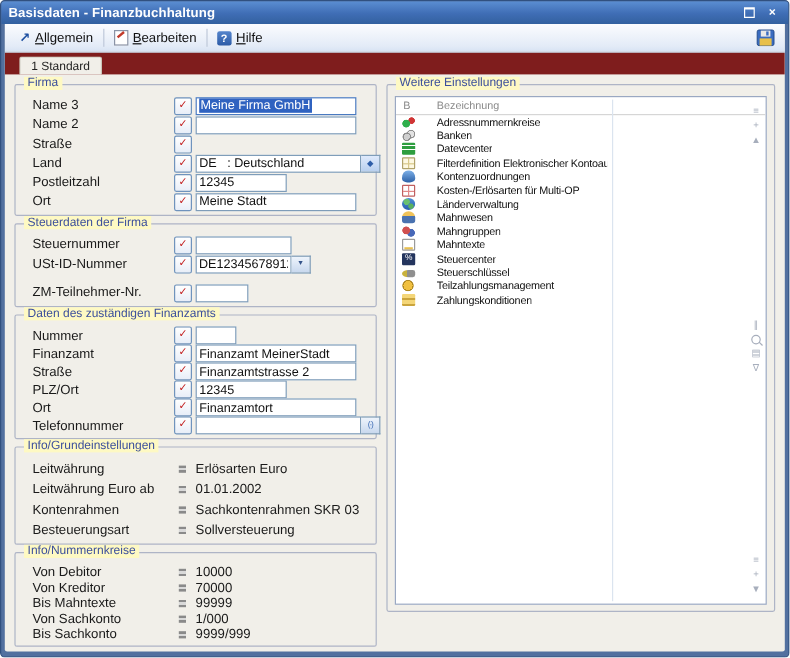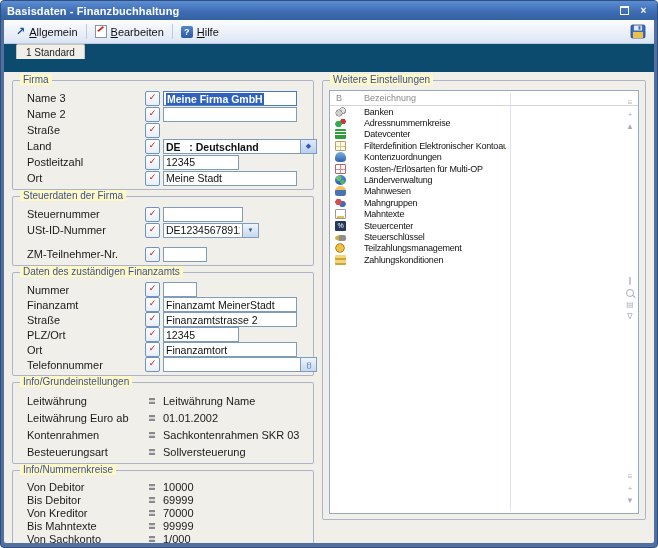--- a/index.html
+++ b/index.html
@@ -20,21 +20,21 @@
   .mn{text-decoration:underline;}
   .tool-sep{width:1px;height:15px;background:#bfc9da;margin:0 2px;}
   .arrow-ne{color:#1d4fa0;font-weight:bold;font-size:11px;}
   .edit-ic{width:10px;height:11px;background:#fff;border:1px solid #8a93a6;position:relative;}
   .edit-ic::after{content:"";position:absolute;left:1px;top:2px;width:7px;height:1.5px;background:#c23a2a;transform:rotate(-40deg);}
   .help-ic{width:12px;height:12px;background:linear-gradient(180deg,#5585cc,#2c5ba6);border-radius:2px;color:#fff;
            font-size:9px;font-weight:bold;display:flex;align-items:center;justify-content:center;}
   .tool-spacer{flex:1;}
   .save-btn{width:20px;height:18px;display:flex;align-items:center;justify-content:center;border-radius:2px;}
   
-  .tabstrip{height:28px;background:#0c4a6e;display:flex;align-items:flex-start;padding-left:12px;}
+  .tabstrip{height:18px;background:#7f1d1d;display:flex;align-items:flex-end;padding-left:12px;}
   .tab{background:#f1efe9;border:1px solid #c9c5b8;border-bottom:none;border-radius:2px 2px 0 0;
        font-size:10px;color:#222;padding:2px 9px 1px;}
   
   .content{display:flex;align-items:stretch;padding:8px 8px 4px;height:calc(100% - 65px);box-sizing:border-box;}
   .left-col{width:302px;flex:0 0 302px;}
   .right-col{flex:1;margin-left:8px;display:flex;}
   .fs{position:relative;border:1px solid #aeb4c6;border-radius:2px;margin-bottom:6px;padding:9px 6px 3px;background:#f1efe9;}
   .legend{position:absolute;top:-7px;left:7px;background:#fef9c3;padding:0 3px;font-size:10px;color:#3c4f9c;}
   .frow{display:flex;align-items:center;padding-left:8px;}
   .h16{height:16px}.h15{height:15px}.h17{height:17px}.h13{height:13px}
@@ -43,21 +43,21 @@
        border:1px solid #6f93bd;border-radius:2px;color:#c01818;font-size:9px;line-height:11px;text-align:center;font-weight:bold;}
   .tbox{box-sizing:border-box;height:15px;border:1px solid #7f9db9;background:#fff;font-family:inherit;
         font-size:10.5px;color:#111;padding:0 2px;}
   .w134{width:134px}.w117{width:138px}.w80{width:80px}.w76{width:76px}.w44{width:44px}.w34{width:34px}
   .withbtn{display:flex;align-items:center;}
   .combo-btn{width:16px;height:15px;box-sizing:border-box;border:1px solid #7f9db9;border-left:none;
              background:linear-gradient(180deg,#eef4fc,#c8d8ee);display:flex;align-items:center;justify-content:center;
              font-size:6px;color:#34538a;}
   .spin-btn{background:linear-gradient(180deg,#dfeafc,#b8cfee);color:#2d5da8;font-size:7px;}
   .phone-btn{font-size:7px;color:#3f6db5;letter-spacing:-1px;}
-  .divbox{display:flex;align-items:flex-end;font-weight:bold;}
+  .divbox{display:flex;align-items:center;}
   .focusbox{border-color:#4a7ac0;}
   .seltext{background:#2f62c0;color:#fff;font-size:10.5px;padding:0 1px;white-space:pre;}
   .pre{white-space:pre;}
   
   .irow{display:flex;align-items:center;padding-left:8px;}
   .ilabel{width:118px;flex:0 0 118px;font-size:11px;color:#1a1a1a;}
   .eq{width:6px;height:6px;flex:0 0 6px;margin:0 8px 0 4px;
       background:linear-gradient(180deg,#8a8a8a 34%,#d9d9d9 34% 66%,#8a8a8a 66%);}
   .ivalue{font-size:11px;color:#1a1a1a;}
   
@@ -260,21 +260,21 @@
                 </span>
             </span>
           </div>
         </div>
 
         <div class="fs">
           <span class="legend">Info/Grundeinstellungen</span>
           <div class="irow h17">
             <span class="ilabel">Leitwährung</span>
             <span class="eq"></span>
-            <span class="ivalue">Leitwährung Name</span>
+            <span class="ivalue">Erlösarten Euro</span>
           </div>
           <div class="irow h17">
             <span class="ilabel">Leitwährung Euro ab</span>
             <span class="eq"></span>
             <span class="ivalue">01.01.2002</span>
           </div>
           <div class="irow h17">
             <span class="ilabel">Kontenrahmen</span>
             <span class="eq"></span>
             <span class="ivalue">Sachkontenrahmen SKR 03</span>
@@ -285,25 +285,20 @@
             <span class="ivalue">Sollversteuerung</span>
           </div>
         </div>
 
         <div class="fs">
           <span class="legend">Info/Nummernkreise</span>
           <div class="irow h13">
             <span class="ilabel">Von Debitor</span>
             <span class="eq"></span>
             <span class="ivalue">10000</span>
-          </div>
-          <div class="irow h13">
-            <span class="ilabel">Bis Debitor</span>
-            <span class="eq"></span>
-            <span class="ivalue">69999</span>
           </div>
           <div class="irow h13">
             <span class="ilabel">Von Kreditor</span>
             <span class="eq"></span>
             <span class="ivalue">70000</span>
           </div>
           <div class="irow h13">
             <span class="ilabel">Bis Mahntexte</span>
             <span class="eq"></span>
             <span class="ivalue">99999</span>
@@ -326,26 +321,26 @@
         <div class="fs fs-right">
           <span class="legend">Weitere Einstellungen</span>
           <div class="list">
             <div class="list-sep"></div>
             <div class="lheader">
               <span class="colB">B</span>
               <span>Bezeichnung</span>
             </div>
 
             <div class="lrow">
+              <span class="li-ic ic-address"></span>
+              <span class="llabel">Adressnummernkreise</span>
+            </div>
+            <div class="lrow">
               <span class="li-ic ic-banks"></span>
               <span class="llabel">Banken</span>
-            </div>
-            <div class="lrow">
-              <span class="li-ic ic-address"></span>
-              <span class="llabel">Adressnummernkreise</span>
             </div>
             <div class="lrow">
               <span class="li-ic ic-datev"></span>
               <span class="llabel">Datevcenter</span>
             </div>
             <div class="lrow">
               <span class="li-ic ic-filter"></span>
               <span class="llabel">Filterdefinition Elektronischer Kontoauszug</span>
             </div>
             <div class="lrow">

